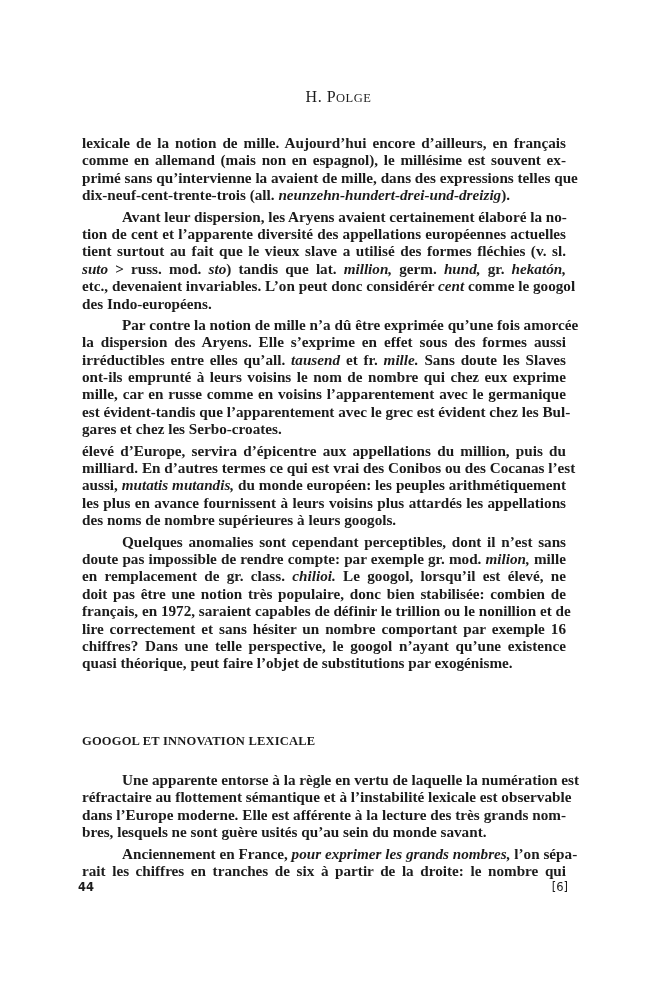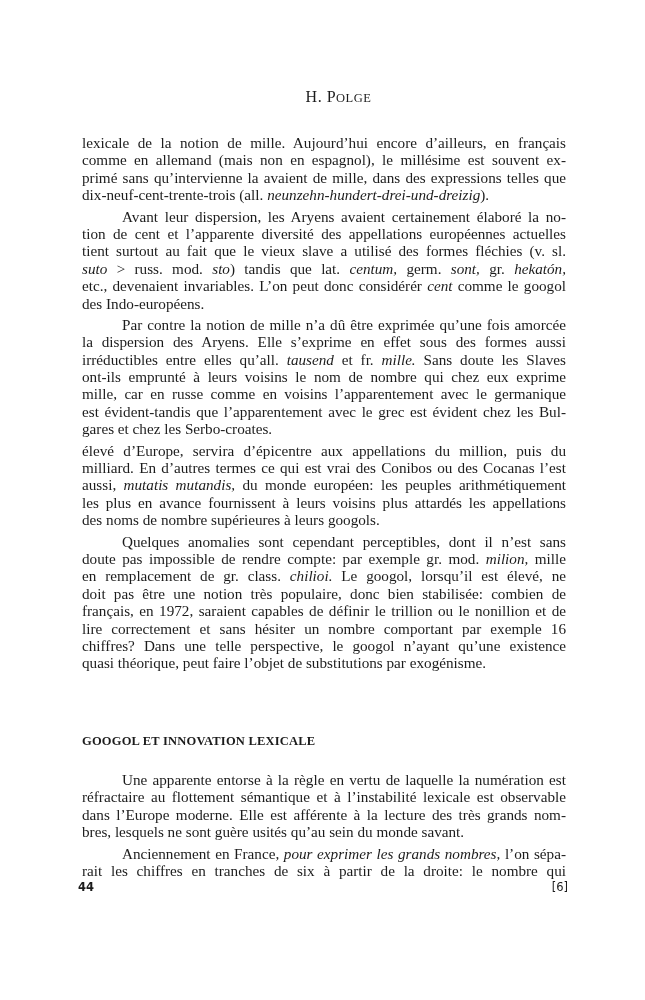--- a/index.html
+++ b/index.html
@@ -5,21 +5,21 @@
   html, body { margin: 0; padding: 0; }
   body { width: 645px; height: 1000px; background: #ffffff; position: relative; overflow: hidden;
          font-family: "Liberation Serif", "DejaVu Serif", serif; color: #1c1c1c; }
   .header { position: absolute; top: 88px; left: 16px; width: 645px; text-align: center; font-size: 16px; letter-spacing: 0.5px; }
   .header .sc { font-size: 12.5px; }
   .page { position: absolute; left: 82px; width: 484px; }
   .line { display: block; height: 17.4px; line-height: 17.4px; font-size: 15.2px; white-space: nowrap;
           text-align: justify; text-align-last: justify; }
   .line.last { text-align-last: left; }
   .line.indent { padding-left: 40px; }
-  .para { margin-bottom: 4px; }
+  .para { margin-bottom: 4px; font-weight: bold; }
   i { font-style: italic; }
   .section-title { font-weight: bold; font-size: 12.5px; letter-spacing: 0.2px; margin-bottom: 22px; height: 16px; line-height: 16px; }
   .footer { position: absolute; top: 880px; left: 78px; width: 490px; font-family: "DejaVu Sans", sans-serif; font-size: 11.5px; font-weight: bold; }
   .footer .l { position: absolute; left: 0; }
   .footer .r { position: absolute; right: 0; font-weight: normal; }
 </style>
 </head>
 <body>
 
 <div class="header"><span>H. P</span><span class="sc">OLGE</span></div>
@@ -29,21 +29,21 @@
     <span class="line">lexicale de la notion de mille. Aujourd’hui encore d’ailleurs, en français</span>
     <span class="line">comme en allemand (mais non en espagnol), le millésime est souvent ex-</span>
     <span class="line">primé sans qu’intervienne la avaient de mille, dans des expressions telles que</span>
     <span class="line last"><span>dix-neuf-cent-trente-trois (all. </span><i>neunzehn-hundert-drei-und-dreizig</i><span>).</span></span>
   </div>
 
   <div class="para">
     <span class="line indent">Avant leur dispersion, les Aryens avaient certainement élaboré la no-</span>
     <span class="line">tion de cent et l’apparente diversité des appellations européennes actuelles</span>
     <span class="line">tient surtout au fait que le vieux slave a utilisé des formes fléchies (v. sl.</span>
-    <span class="line"><i>suto</i><span> &gt; russ. mod. </span><i>sto</i><span>) tandis que lat. </span><i>centum,</i><span> germ. </span><i>sont,</i><span> gr. </span><i>hekatón,</i></span>
+    <span class="line"><i>suto</i><span> &gt; russ. mod. </span><i>sto</i><span>) tandis que lat. </span><i>million,</i><span> germ. </span><i>hund,</i><span> gr. </span><i>hekatón,</i></span>
     <span class="line"><span>etc., devenaient invariables. L’on peut donc considérér </span><i>cent</i><span> comme le googol</span></span>
     <span class="line last">des Indo-européens.</span>
   </div>
 
   <div class="para">
     <span class="line indent">Par contre la notion de mille n’a dû être exprimée qu’une fois amorcée</span>
     <span class="line">la dispersion des Aryens. Elle s’exprime en effet sous des formes aussi</span>
     <span class="line"><span>irréductibles entre elles qu’all. </span><i>tausend</i><span> et fr. </span><i>mille.</i><span> Sans doute les Slaves</span></span>
     <span class="line">ont-ils emprunté à leurs voisins le nom de nombre qui chez eux exprime</span>
     <span class="line">mille, car en russe comme en voisins l’apparentement avec le germanique</span>

